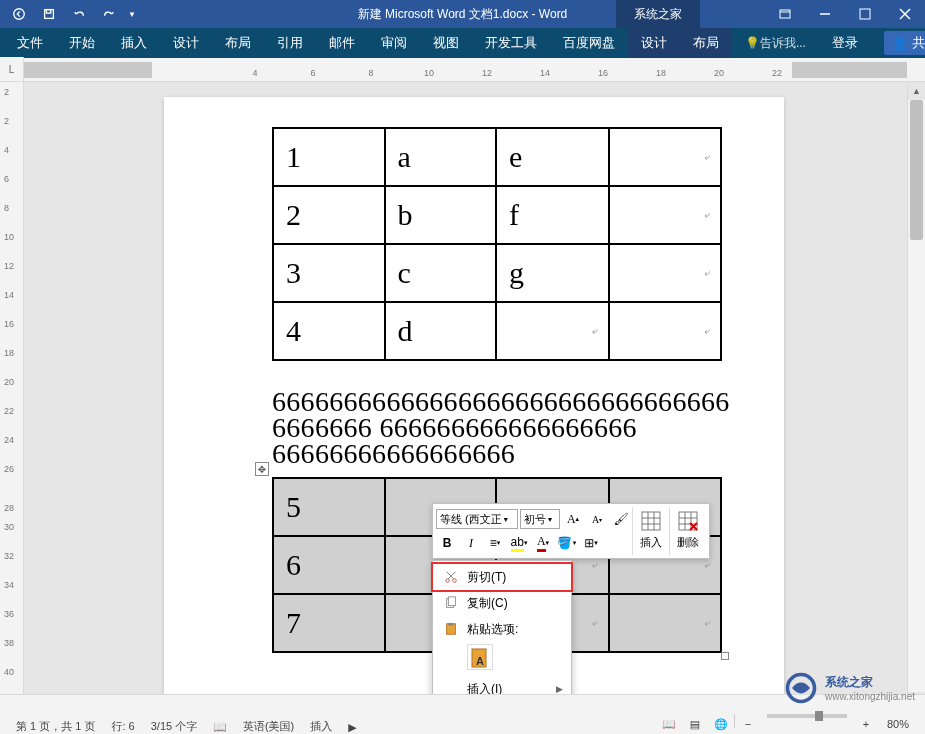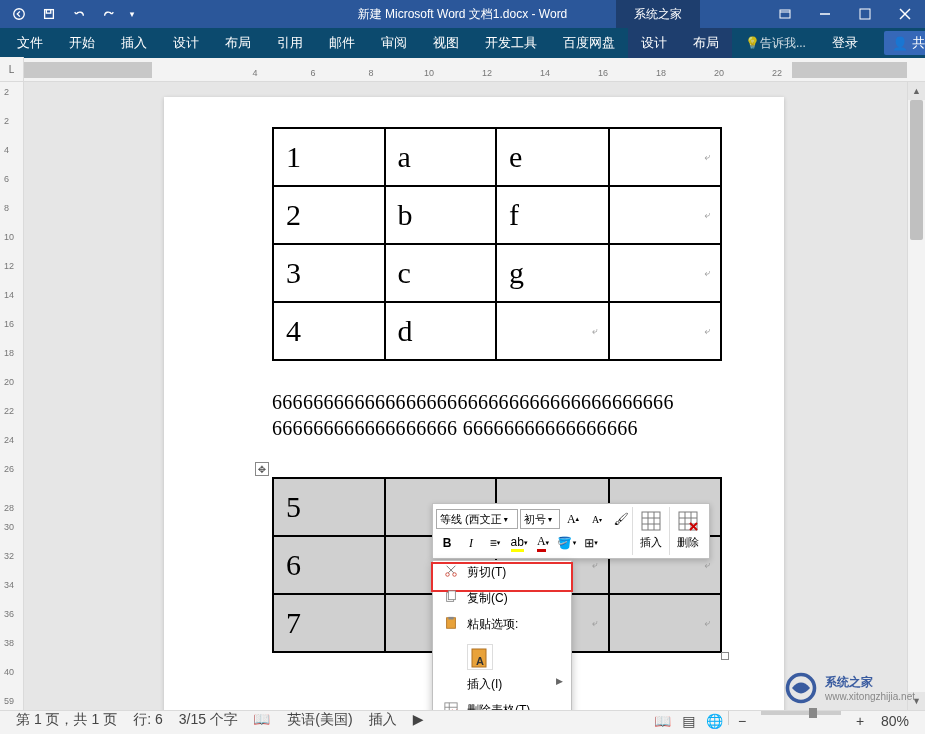--- a/index.html
+++ b/index.html
@@ -43,50 +43,50 @@
 .tbl-cell { border: 1px solid #000; height: 58px; display: flex; align-items: center; padding: 0 12px; font-size: 30px; font-family: "Times New Roman", serif; position: relative; }
 .cell-mark { position: absolute; right: 10px; font-size: 10px; color: #999; }
 .tbl1 { left: 108px; top: 30px; width: 450px; }
 .tbl1 .tbl-cell:nth-child(1){width:112px}.tbl1 .tbl-cell:nth-child(2){width:112px}.tbl1 .tbl-cell:nth-child(3){width:113px}.tbl1 .tbl-cell:nth-child(4){width:113px}
 .tbl2 { left: 108px; top: 380px; width: 450px; background: #d0d0d0; }
 .tbl2 .tbl-cell { background: #d0d0d0; }
 .tbl2 .tbl-cell:nth-child(1){width:112px}.tbl2 .tbl-cell:nth-child(2){width:112px}.tbl2 .tbl-cell:nth-child(3){width:113px}.tbl2 .tbl-cell:nth-child(4){width:113px}
 .tbl-handle { position: absolute; left: -18px; top: -16px; width: 14px; height: 14px; border: 1px solid #888; background: #fff; font-size: 10px; display: flex; align-items: center; justify-content: center; color: #555; cursor: move; }
 .tbl-resize { position: absolute; right: -8px; bottom: -8px; width: 8px; height: 8px; border: 1px solid #888; background: #fff; cursor: nwse-resize; }
 
-.body-text { position: absolute; left: 108px; top: 292px; font-size: 20px; line-height: 26px; font-family: "Times New Roman", serif; letter-spacing: 0.3px; width: 460px; word-wrap: break-word; }
+.body-text { position: absolute; left: 108px; top: 292px; font-size: 28px; line-height: 26px; font-family: "Times New Roman", serif; letter-spacing: 0.3px; width: 460px; word-wrap: break-word; }
 
 
 .mini-tb { position: absolute; background: #fff; border: 1px solid #c0c0c0; box-shadow: 0 2px 6px rgba(0,0,0,.2); padding: 3px; font-size: 11px; }
 .mini-row { display: flex; align-items: center; gap: 2px; height: 24px; }
 .mini-sel { border: 1px solid #aaa; height: 20px; padding: 0 3px; font-size: 11px; background: #fff; display:flex;align-items:center;gap:2px; }
 .mini-btn { width: 22px; height: 22px; display: flex; align-items: center; justify-content: center; cursor: pointer; font-size: 12px; }
 .mini-lbl { font-size: 11px; text-align: center; width: 100%; }
 .mini-group { display: flex; flex-direction: column; align-items: center; border-left: 1px solid #ddd; padding: 0 4px; }
 
 
 .ctx-menu { position: absolute; width: 140px; background: #fff; border: 1px solid #c0c0c0; box-shadow: 0 3px 8px rgba(0,0,0,.25); padding: 3px 0; font-size: 12px; }
-.ctx-item { display: flex; align-items: flex-start; height: 26px; padding: 0 8px; cursor: pointer; position: relative; }
+.ctx-item { display: flex; align-items: center; height: 26px; padding: 0 8px; cursor: pointer; position: relative; }
 .ctx-icon { width: 20px; display: flex; align-items: center; justify-content: center; margin-right: 6px; }
 .ctx-icon svg { width: 14px; height: 14px; }
 .ctx-label { flex: 1; }
 .ctx-arrow { font-size: 9px; color: #666; }
 .paste-opt { display: flex; padding: 2px 8px 6px 34px; }
 .paste-ic { width: 26px; height: 26px; border: 1px solid #ddd; margin-right: 4px; display: flex; align-items: flex-end; justify-content: center; font-size: 10px; position: relative; cursor: pointer; }
 .redbox { outline: 2px solid #e8312f; }
 
 
 .vscrollbar { position: absolute; right: 0; top: 0; bottom: 0; width: 18px; background: #f3f3f3; border-left: 1px solid #dadada; }
 .vs-btn { height: 18px; background: #e6e6e6; display: flex; align-items: center; justify-content: center; font-size: 9px; color: #666; cursor: pointer; }
 .vs-track { position: absolute; top: 18px; bottom: 18px; left: 2px; right: 2px; }
 .vs-thumb { position: absolute; left: 0; right: 0; top: 0; height: 140px; background: #c0c0c0; border-radius: 2px; cursor: pointer; }
 .vs-bot { position: absolute; bottom: 0; left: 0; right: 0; }
 
 
-.status { position: absolute; bottom: 0; left: 0; right: 0; height: 24px; background: #f3f3f3; border-top: 1px solid #dadada; display: flex; align-items: flex-start; font-size: 14px; color: #444; padding: 0 8px; }
+.status { position: absolute; bottom: 0; left: 0; right: 0; height: 40px; background: #f3f3f3; border-top: 1px solid #dadada; display: flex; align-items: flex-end; font-size: 11px; color: #444; padding: 0 8px; }
 .status-item { padding: 0 8px; display: flex; align-items: center; gap: 4px; }
 .status-sep { width: 1px; height: 14px; background: #ccc; }
 .view-btns { display: flex; margin-left: auto; }
 .view-btn { width: 26px; height: 20px; display: flex; align-items: center; justify-content: center; cursor: pointer; }
 .zoom-slider { width: 80px; height: 4px; background: #ccc; margin: 0 6px; position: relative; }
 .zoom-thumb { position: absolute; top: -3px; left: 48px; width: 8px; height: 10px; background: #888; }
 
 
 .wm { position: absolute; right: 10px; bottom: 28px; display: flex; align-items: center; gap: 6px; font-size: 12px; color: #3a5ca0; font-weight: bold; }
 .wm-logo { width: 36px; height: 36px; display: flex; align-items: center; justify-content: center; }

